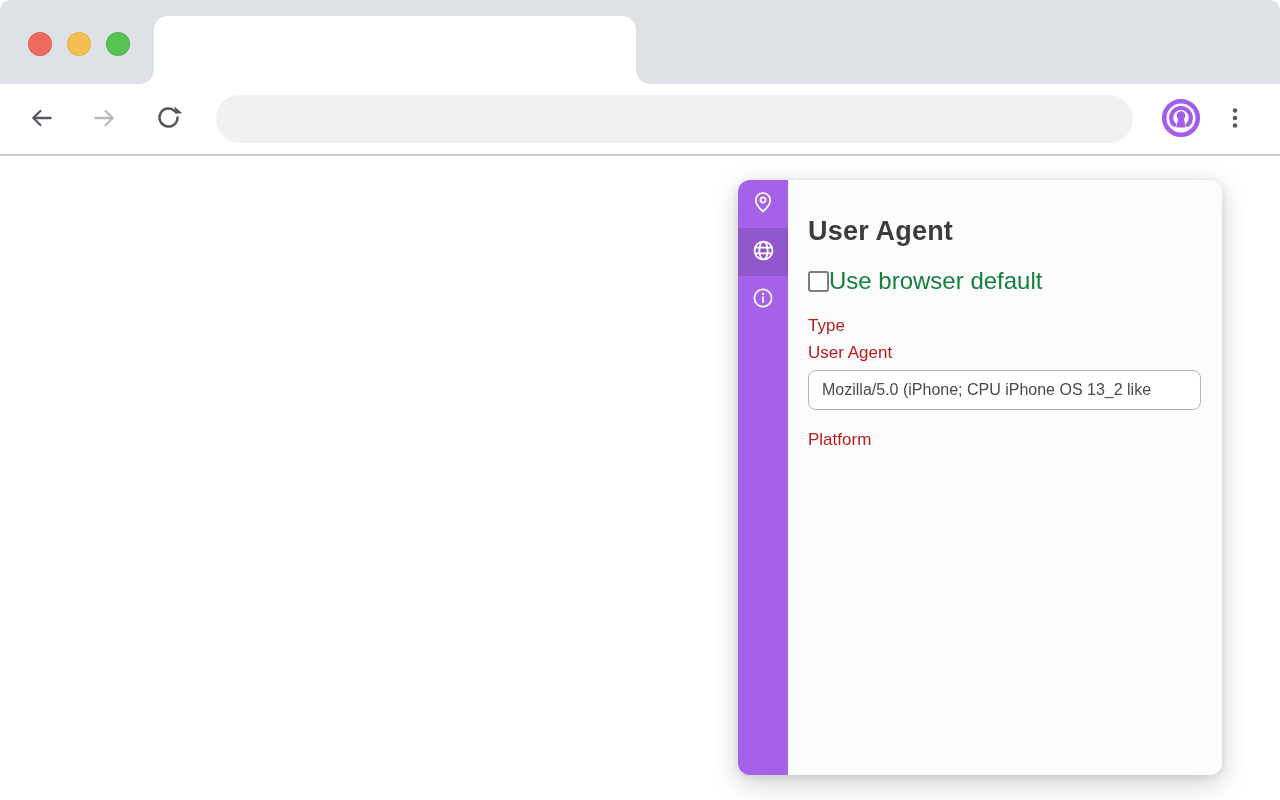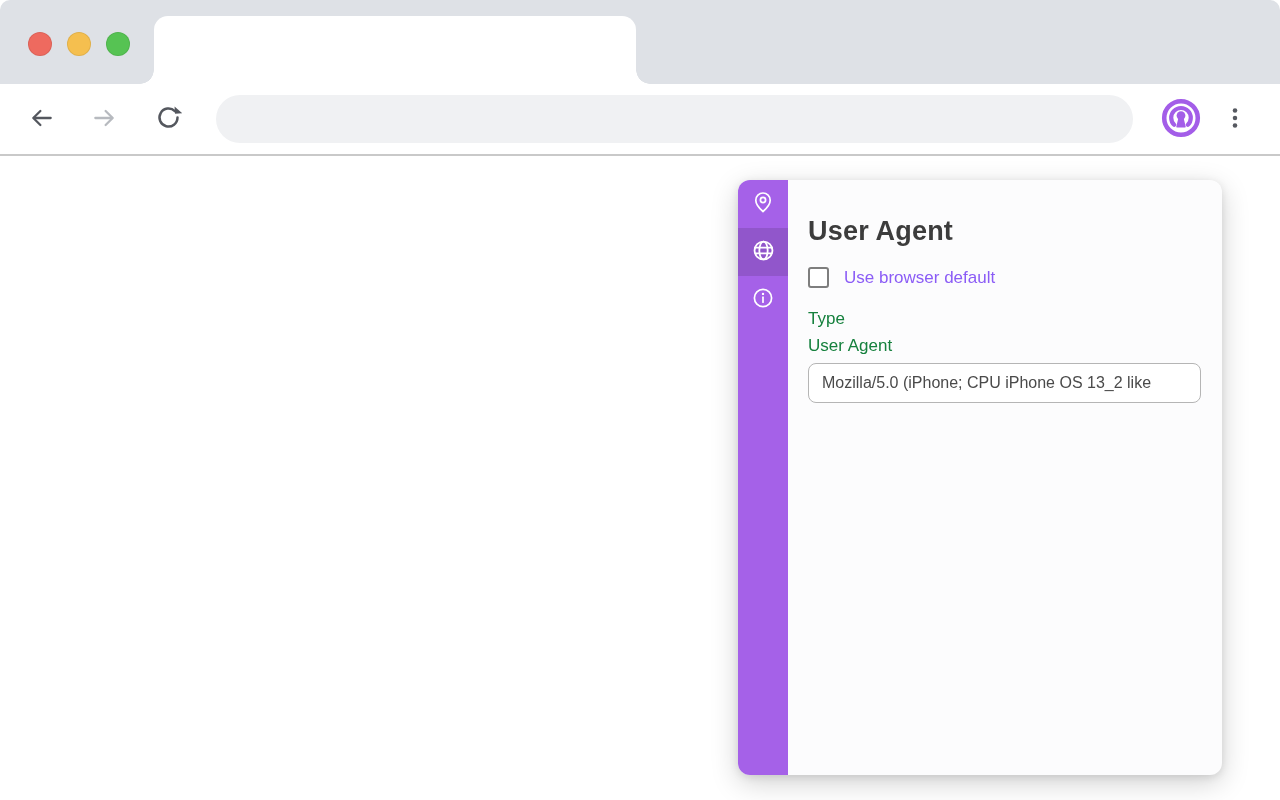--- a/index.html
+++ b/index.html
@@ -79,23 +79,23 @@
   .popup-main { flex: 1 1 auto; padding: 36px 21px 0 20px; }
   .popup-title {
     font-size: 27px; font-weight: 700; color: #3c3c3c; letter-spacing: 0.2px;
     margin-bottom: 20px;
   }
   .checkbox-row { display: flex; align-items: center; margin-bottom: 21px; }
   .checkbox {
     width: 21px; height: 21px; border: 2px solid #7e7e7e; border-radius: 3px;
     background: #fff; cursor: pointer; flex: 0 0 auto;
   }
-  .checkbox-label { margin-left: 15px; font-size: 17px; color: #8b5cf6; }
-
-  .field-label { font-size: 17px; color: #15803d; margin-bottom: 7px; }
+  .checkbox-label { margin-left: 0; font-size: 24px; color: #15803d; }
+
+  .field-label { font-size: 17px; color: #b91c1c; margin-bottom: 7px; }
   .select-box {
     position: relative; width: 393px; height: 40px; background: #fff;
     border: 1px solid #b5b5b5; border-radius: 8px; cursor: pointer;
     display: flex; align-items: center; padding: 0 14px; margin-bottom: 18px;
   }
   .select-value { font-size: 17px; color: #3d3d3d; }
   .caret {
     position: absolute; right: 16px; top: 17px;
     width: 0; height: 0; border-left: 7px solid transparent; border-right: 7px solid transparent;
     border-top: 7px solid #3c3c3c;
@@ -211,18 +211,19 @@
         <div class="checkbox-row">
           <span class="checkbox"></span>
           <span class="checkbox-label">Use browser default</span>
         </div>
 
         <div class="field-label">Type</div>
 
         <div class="field-label">User Agent</div>
         <input class="text-input" type="text" value="Mozilla/5.0 (iPhone; CPU iPhone OS 13_2 like" style="">
 
+        <div class="field-label">Platform</div>
       </div>
 
     </div>
   </div>
 
 </div>
 
 </body></html>

